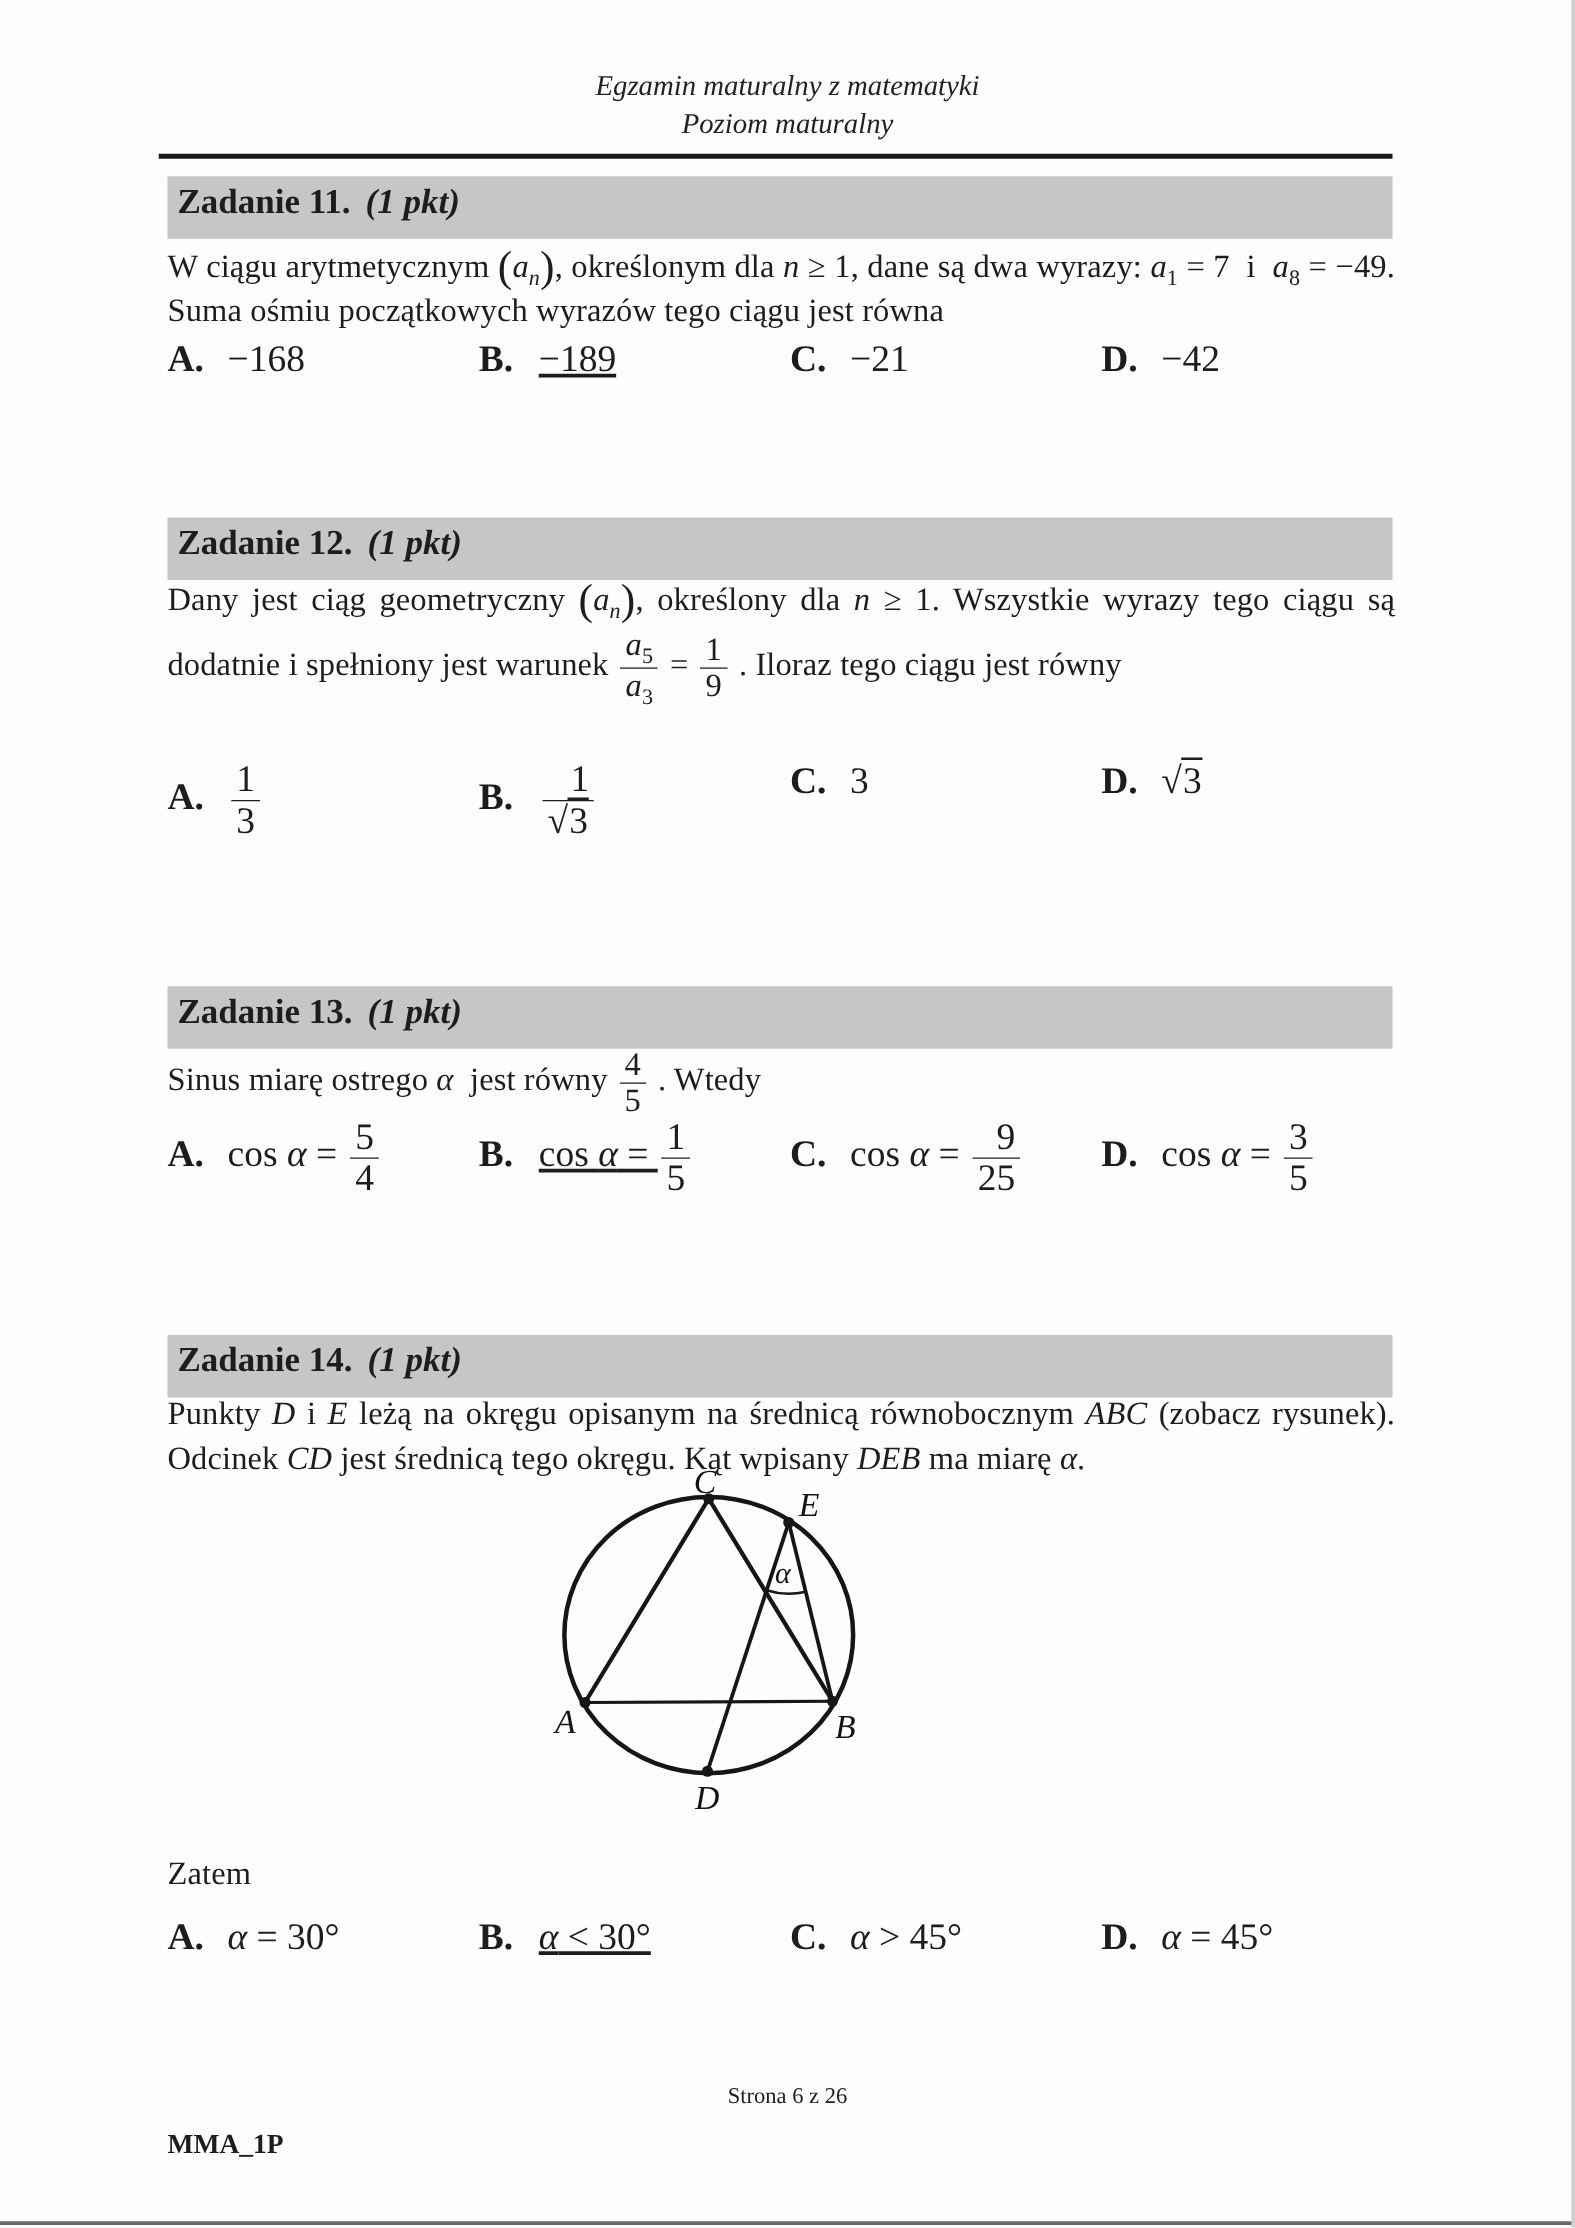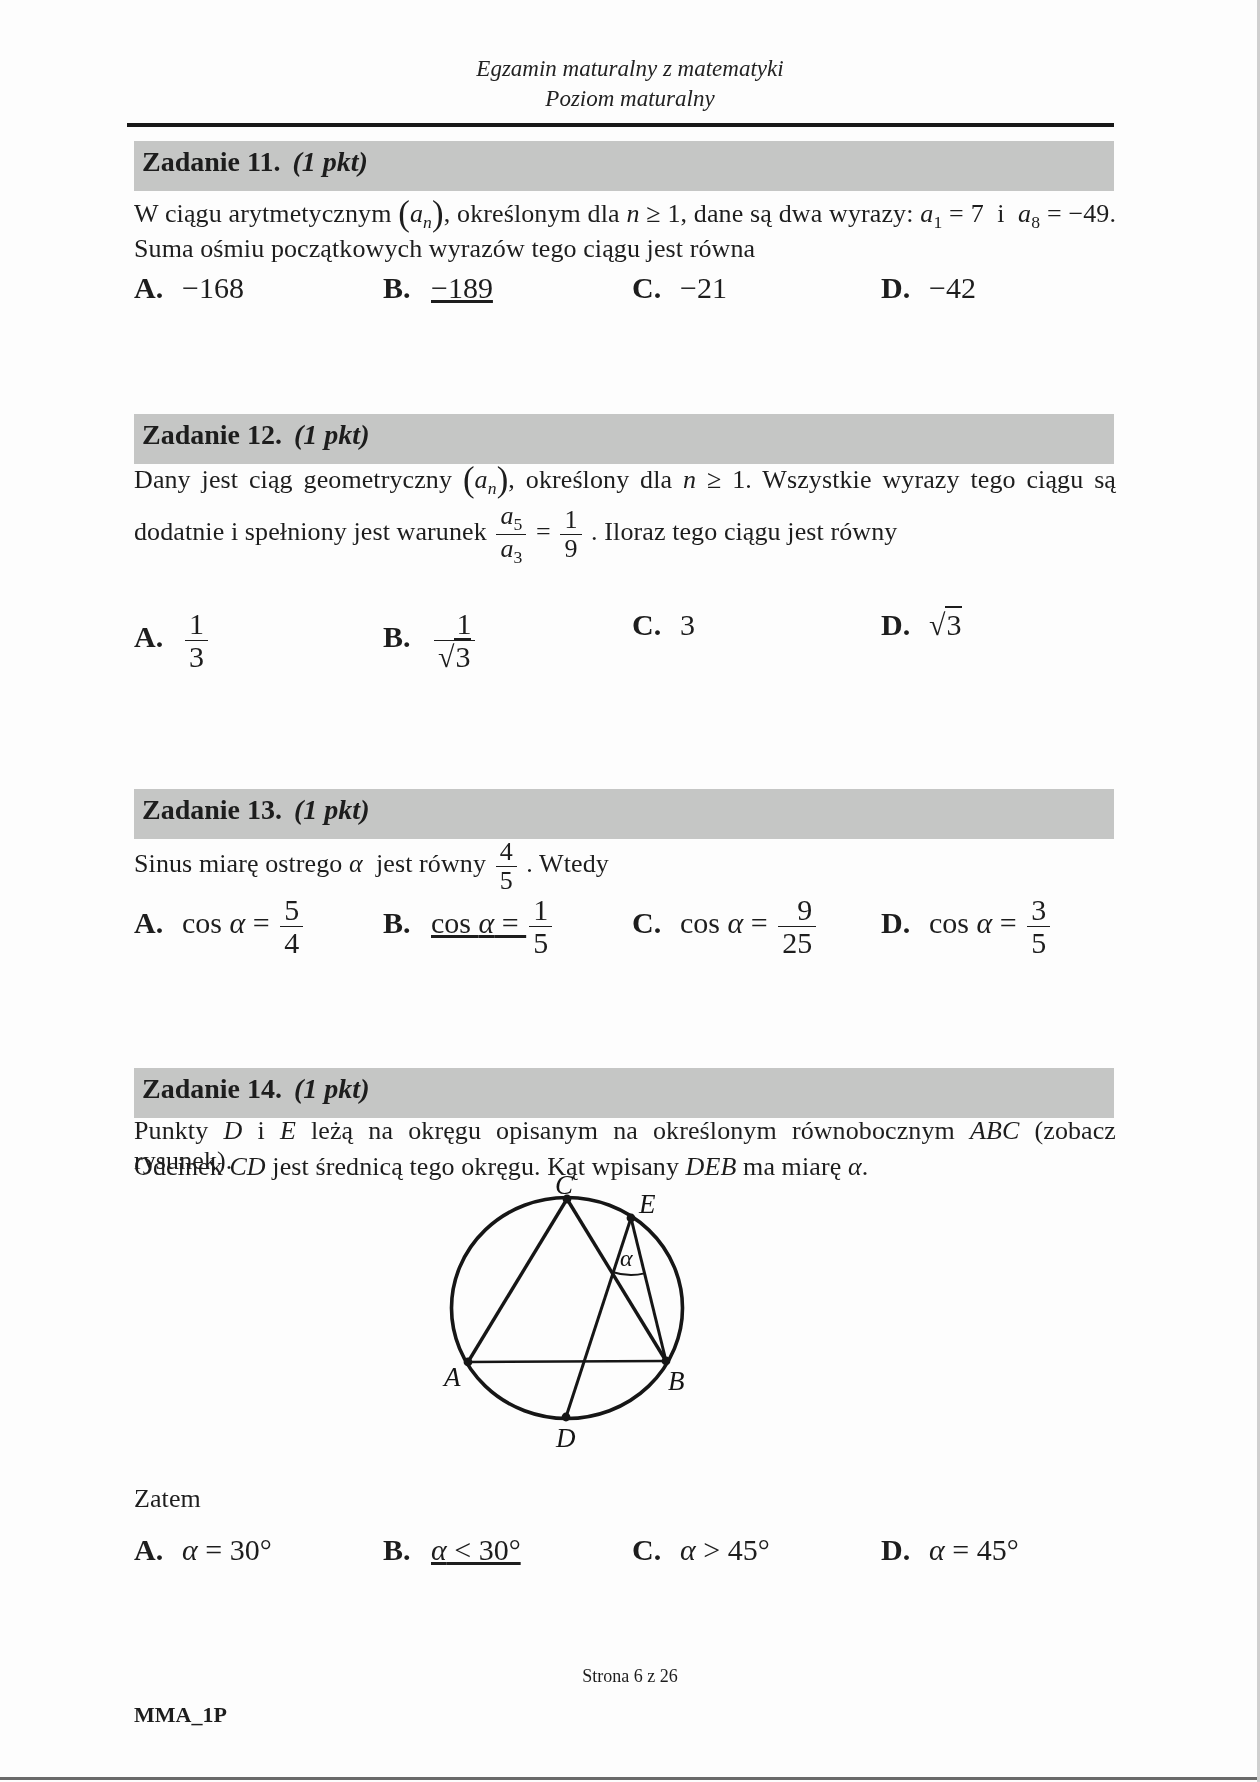--- a/index.html
+++ b/index.html
@@ -95,21 +95,21 @@
 <div class="abs ansrow" style="top:894px; height:70px">
   <span class="ans a0"><span class="ltr">A.</span><span class="val"><span class="">cos </span><span class="it">α</span><span class=""> = </span><span class="frac"><span class="num"><span class="">5</span></span><span class="den"><span class="">4</span></span></span></span></span>
   <span class="ans a1"><span class="ltr">B.</span><span class="val"><span class="">cos </span><span class="it">α</span><span class=""> = </span><span class="frac"><span class="num"><span class="">1</span></span><span class="den"><span class="">5</span></span></span></span></span>
   <span class="ans a2"><span class="ltr">C.</span><span class="val"><span class="">cos </span><span class="it">α</span><span class=""> = </span><span class="frac"><span class="num"><span class="">9</span></span><span class="den"><span class="">25</span></span></span></span></span>
   <span class="ans a3"><span class="ltr">D.</span><span class="val"><span class="">cos </span><span class="it">α</span><span class=""> = </span><span class="frac"><span class="num"><span class="">3</span></span><span class="den"><span class="">5</span></span></span></span></span>
 </div>
 
 <div class="abs tbar" style="top:1068px">
   <span class="tb-title">Zadanie 14.</span><span class="tb-pkt">(1 pkt)</span>
 </div>
-<div class="abs bodyln just" style="top:1116px"><span class="">Punkty </span><span class="it">D</span><span class=""> i </span><span class="it">E</span><span class=""> leżą na okręgu opisanym na określonym równobocznym </span><span class="it">ABC</span><span class=""> (zobacz rysunek).</span></div>
+<div class="abs bodyln just" style="top:1116px"><span class="">Punkty </span><span class="it">D</span><span class=""> i </span><span class="it">E</span><span class=""> leżą na okręgu opisanym na średnicą równobocznym </span><span class="it">ABC</span><span class=""> (zobacz rysunek).</span></div>
 <div class="abs bodyln" style="top:1152px"><span class="">Odcinek </span><span class="it">CD</span><span class=""> jest średnicą tego okręgu. Kąt wpisany </span><span class="it">DEB</span><span class=""> ma miarę </span><span class="it">α</span><span class="">.</span></div>
 
 <svg class="abs" style="left:425px; top:1160px" width="310" height="300" viewBox="425 1160 310 300">
   <ellipse class="fig-stroke" cx="567" cy="1308" rx="115.5" ry="110.5" stroke-width="3.6"></ellipse>
   <line class="fig-stroke" x1="468" y1="1362" x2="666" y2="1361" stroke-width="2.6"></line>
   <line class="fig-stroke" x1="468" y1="1362" x2="567" y2="1199" stroke-width="3.4"></line>
   <line class="fig-stroke" x1="567" y1="1199" x2="666" y2="1361" stroke-width="3.4"></line>
   <line class="fig-stroke" x1="631" y1="1218" x2="566" y2="1417" stroke-width="3"></line>
   <line class="fig-stroke" x1="631" y1="1218" x2="666" y2="1361" stroke-width="3"></line>
   <path class="fig-stroke" d="M 613.3 1272.2 A 57 57 0 0 0 644.6 1273.4" stroke-width="2"></path>

